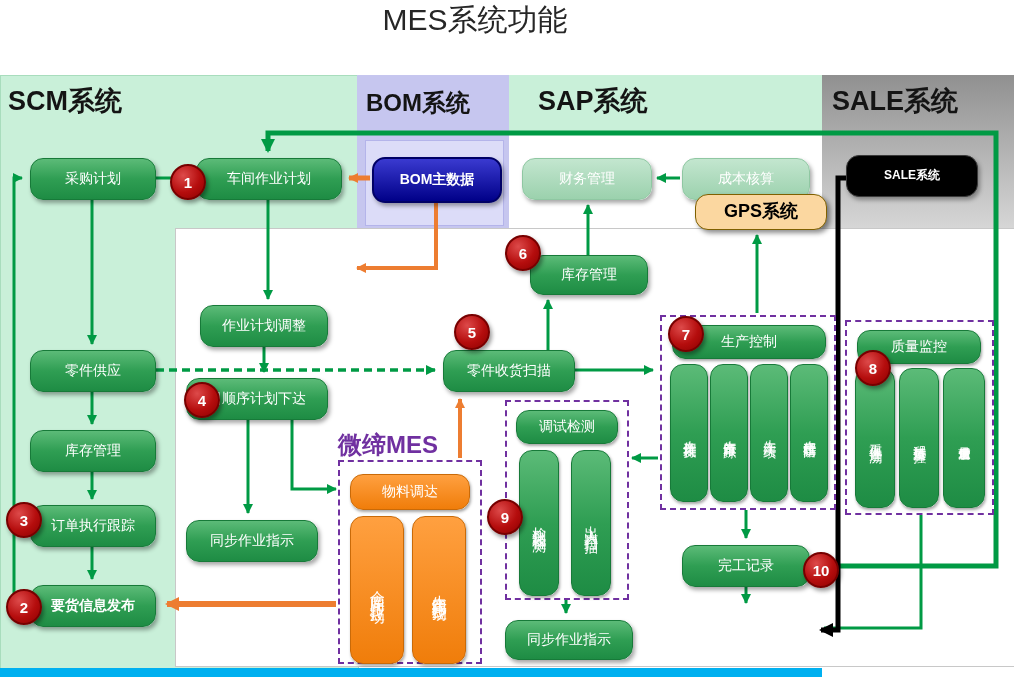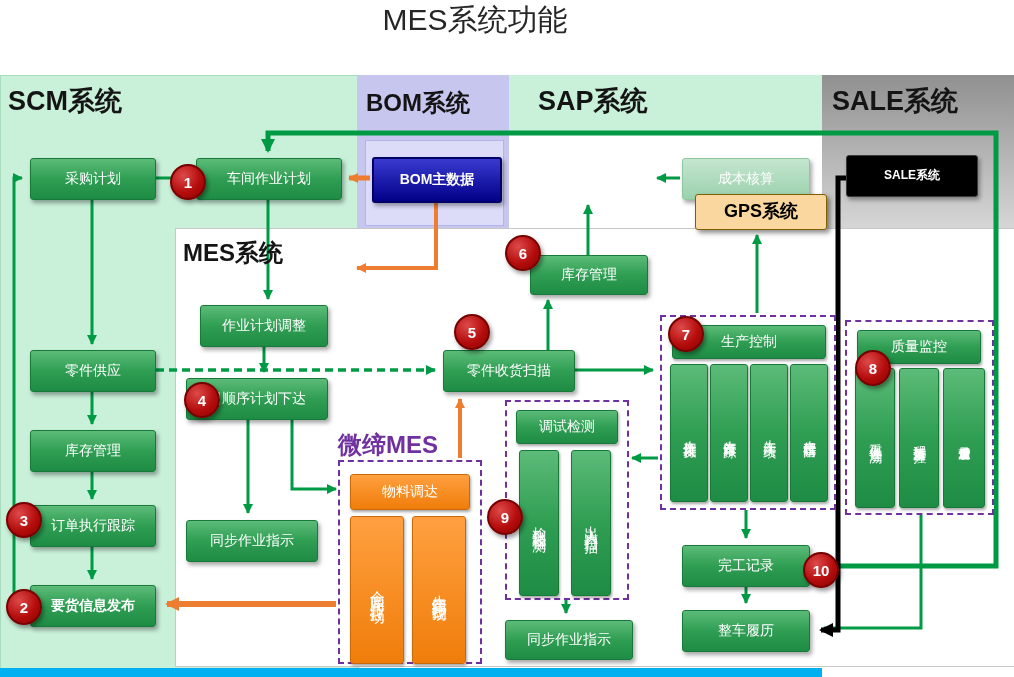--- a/index.html
+++ b/index.html
@@ -2,21 +2,21 @@
 <html><head>
 <meta charset="utf-8">
 <style>
   html,body{margin:0;padding:0;background:#fff;}
   #stage{position:relative;width:1014px;height:677px;overflow:hidden;
          font-family:"Liberation Sans","DejaVu Sans",sans-serif;background:#fff;}
   .abs{position:absolute;}
   .panel{position:absolute;}
   .hdr{position:absolute;font-weight:bold;color:#141414;z-index:12;white-space:nowrap;}
   .box{position:absolute;display:flex;align-items:center;justify-content:center;text-align:center;
-       color:#fff;font-size:14px;border-radius:3px;z-index:10;
+       color:#fff;font-size:14px;border-radius:13px;z-index:10;
        box-shadow:2px 3px 4px rgba(0,0,0,.35);line-height:1.1;}
   .gbox{background:linear-gradient(180deg,#5cbb78,#2f9e53 50%,#1e8c44);border:1px solid #177a39;}
   .pale{background:linear-gradient(180deg,#c3e6cf,#9bd1ad);border:1px solid #8fc7a2;}
   .obox{background:linear-gradient(180deg,#ffa040,#f07d0a);border:1px solid #c96a08;}
   .bluebox{background:linear-gradient(180deg,#3a3ad0,#000088);border:2px solid #000066;font-weight:bold;}
   .blackbox{background:#000;border:1px solid #3a3a3a;font-weight:bold;font-size:12px;}
   .gpsbox{background:#fbd7a0;color:#000;border:1px solid #7f6000;font-weight:bold;font-size:18px;
           box-shadow:3px 3px 5px rgba(0,0,0,.45);z-index:11;}
   .vbox{writing-mode:vertical-rl;letter-spacing:3px;padding:4px 0;}
   .group{position:absolute;background:#fff;border:2px dashed #7030A0;z-index:8;}
@@ -41,21 +41,20 @@
   <div class="panel" style="left:822px;top:75px;width:192px;height:157px;background:linear-gradient(180deg,#909090,#d8d8d8);"></div>
   <div class="panel" style="left:175px;top:228px;width:839px;height:437px;background:#fff;border:1px solid #c8c8c8;"></div>
   <div class="panel" style="left:0;top:668px;width:822px;height:9px;background:#00B0F0;"></div>
 
   <div class="abs title" style="width:950px;font-size:30px;color:#262626;"><span>MES系统功能</span></div>
 
   <div class="hdr" style="left:8px;top:83px;font-size:27px;">SCM系统</div>
   <div class="hdr" style="left:366px;top:87px;font-size:24px;">BOM系统</div>
   <div class="hdr" style="left:522px;top:83px;font-size:27px;margin-left:16px;">SAP系统</div>
   <div class="hdr" style="left:832px;top:83px;font-size:27px;">SALE系统</div>
-  <div class="hdr" style="left:183px;top:237px;font-size:24px;">MES系统</div>
   <div class="hdr" style="left:338px;top:429px;font-size:24px;color:#7030A0;">微缔MES</div>
 
   <svg id="arrows" width="1014" height="677" viewBox="0 0 1014 677">
     <defs>
       <marker id="mg" markerUnits="userSpaceOnUse" markerWidth="14" markerHeight="12" refX="10" refY="6" orient="auto">
           <path d="M1,1 L11,6 L1,11 Z" fill="#009A44"></path>
         </marker>
       <marker id="mgL" markerUnits="userSpaceOnUse" markerWidth="18" markerHeight="16" refX="13" refY="8" orient="auto">
           <path d="M1,1 L15,8 L1,15 Z" fill="#009A44"></path>
         </marker>
@@ -105,31 +104,31 @@
   </svg>
 
   <div class="box gbox" style="left:30px;top:158px;width:124px;height:40px;">采购计划</div>
   <div class="box gbox" style="left:196px;top:158px;width:144px;height:40px;">车间作业计划</div>
   <div class="box gbox" style="left:30px;top:350px;width:124px;height:40px;">零件供应</div>
   <div class="box gbox" style="left:30px;top:430px;width:124px;height:40px;">库存管理</div>
   <div class="box gbox" style="left:30px;top:505px;width:124px;height:40px;">订单执行跟踪</div>
   <div class="box gbox" style="left:30px;top:585px;width:124px;height:40px;font-weight:bold;">要货信息发布</div>
 
   <div class="box bluebox" style="left:372px;top:157px;width:126px;height:42px;">BOM主数据</div>
+  <div class="box pale" style="left:522px;top:158px;width:128px;height:40px;">财务管理</div>
   <div class="box pale" style="left:682px;top:158px;width:126px;height:40px;">成本核算</div>
   <div class="box gpsbox" style="left:695px;top:194px;width:130px;height:34px;">GPS系统</div>
   <div class="box blackbox" style="left:846px;top:155px;width:130px;height:40px;">SALE系统</div>
   <div class="box gbox" style="left:530px;top:255px;width:116px;height:38px;">库存管理</div>
 
   <div class="box gbox" style="left:200px;top:305px;width:126px;height:40px;">作业计划调整</div>
   <div class="box gbox" style="left:186px;top:378px;width:140px;height:40px;">日顺序计划下达</div>
   <div class="box gbox" style="left:443px;top:350px;width:130px;height:40px;">零件收货扫描</div>
   <div class="box gbox" style="left:186px;top:520px;width:130px;height:40px;">同步作业指示</div>
   <div class="box gbox" style="left:682px;top:545px;width:126px;height:40px;">完工记录</div>
-  <div class="box gbox" style="left:682px;top:610px;width:126px;height:40px;">整车履历</div>
   <div class="box gbox" style="left:505px;top:620px;width:126px;height:38px;">同步作业指示</div>
 
   <div class="group" style="left:338px;top:460px;width:140px;height:200px;">
     <div class="box obox" style="left:10px;top:12px;width:118px;height:34px;">物料调达</div>
     <div class="box obox vbox" style="left:10px;top:54px;width:52px;height:138px;font-size:15px;letter-spacing:4px;">仓库同步拉动</div>
     <div class="box obox vbox" style="left:72px;top:54px;width:52px;height:138px;font-size:15px;letter-spacing:2px;">生产线同步拉动</div>
   </div>
 
   <div class="group" style="left:505px;top:400px;width:120px;height:196px;">
     <div class="box gbox" style="left:9px;top:8px;width:100px;height:32px;">调试检测</div>

